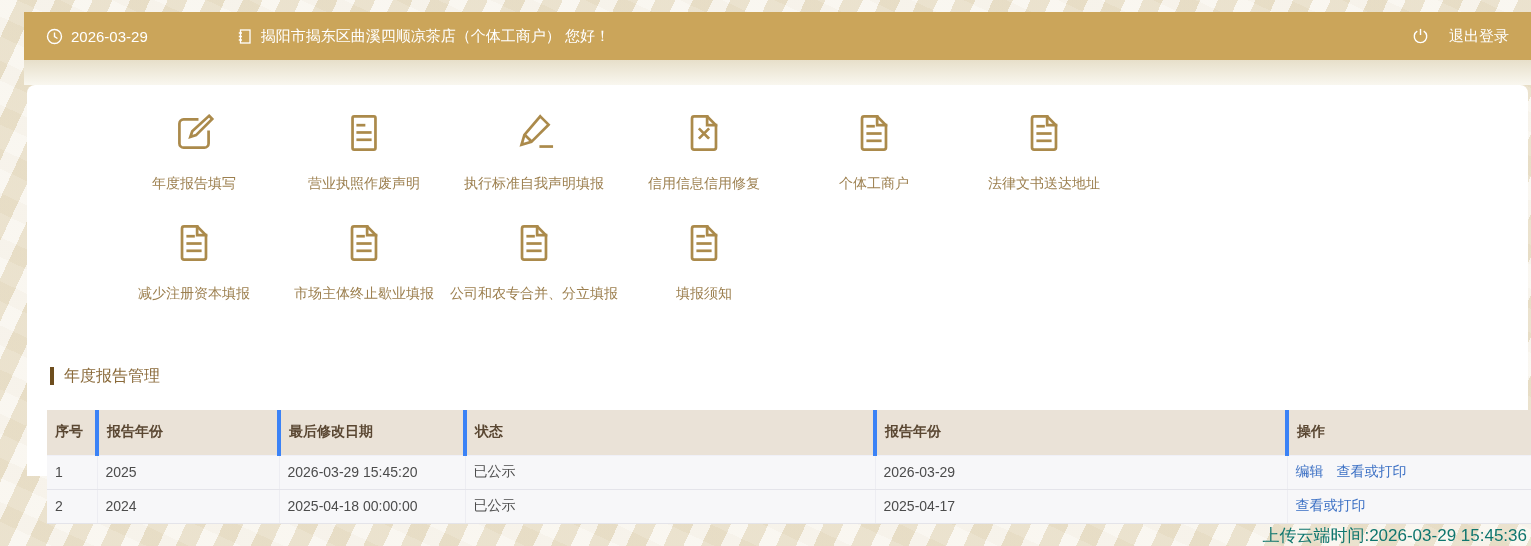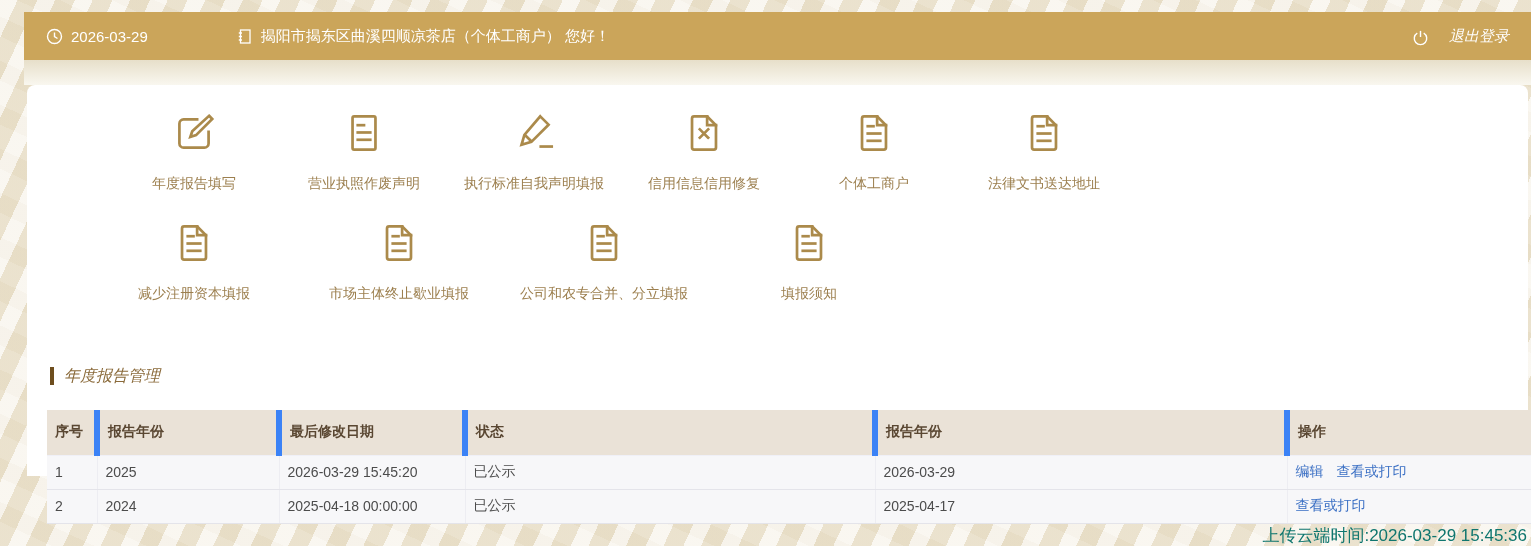--- a/index.html
+++ b/index.html
@@ -20,57 +20,57 @@
   
   .topbar {
     height:48px; background:#cba55a; color:#fff;
     display:flex; align-items:center; padding:0 22px;
     font-size:15px;
   }
   .topbar .grp { display:flex; align-items:center; gap:8px; }
   .topbar .ico svg { display:block; }
   .company-grp { margin-left:88px; }
   .spacer { flex:1; }
-  .logout { display:flex; align-items:flex-end; gap:20px; cursor:pointer;font-style:italic; }
+  .logout { display:flex; align-items:flex-start; gap:20px; cursor:pointer; }
   
   .sub-strip { height:25px; background:linear-gradient(#e7dfca, #f9f7ef); }
   
   .panel {
     margin:0 3px; height:391px; background:#ffffff;
     border-radius:8px 8px 0 0; position:relative;
   }
   
   .menu { padding-top:23px; padding-left:82px; }
   .menu-row { display:flex; }
-  .menu-row + .menu-row { margin-top:25px;gap:35px; }
+  .menu-row + .menu-row { margin-top:25px; }
   .menu-item {
     width:170px; display:flex; flex-direction:column; align-items:center;
     cursor:pointer;
   }
   .menu-item .micon { width:50px; height:50px; }
   .menu-item .micon svg { width:50px; height:50px; display:block; }
   .menu-item .mlabel {
     margin-top:16px; height:19px; line-height:19px;
     font-size:14px; color:#9c7f4e; white-space:nowrap;
   }
   
   .section-title {
     margin:63px 0 0 23px; display:flex; align-items:center; height:20px;
   }
   .section-title .bar { width:4px; height:18px; background:#6e4e1e; margin-right:10px; }
-  .section-title .txt { font-size:16px; color:#8a6a3a;font-style:italic; }
+  .section-title .txt { font-size:16px; color:#8a6a3a; }
   
   table.report-table {
     border-collapse:collapse; table-layout:fixed;
     width:1485px; margin:24px 0 0 20px;
   }
   .report-table thead th {
     background:#eae2d7; color:#5a4732; font-weight:bold;
     text-align:left; height:45px; padding:0 8px; font-size:14px;
-    border-right:6px solid #3b82f6;
+    border-right:4px solid #3b82f6;
   }
   .report-table thead th:last-child { border-right:none; }
   .report-table tbody td {
     background:#f7f7f9; height:34px; padding:0 8px; font-size:14px;
     color:#4c4c4c; border-bottom:1px solid #e4e4ea; border-right:1px solid #ededf2;
   }
   .report-table tbody td:last-child { border-right:none;font-family:Liberation Mono, monospace; }
   .report-table tbody tr:first-child td { border-top:1px solid #f0f0f7; }
   a.action-link { color:#3a6fc4; text-decoration:none; cursor:pointer; }
   a.action-link + a.action-link { margin-left:13px; }

